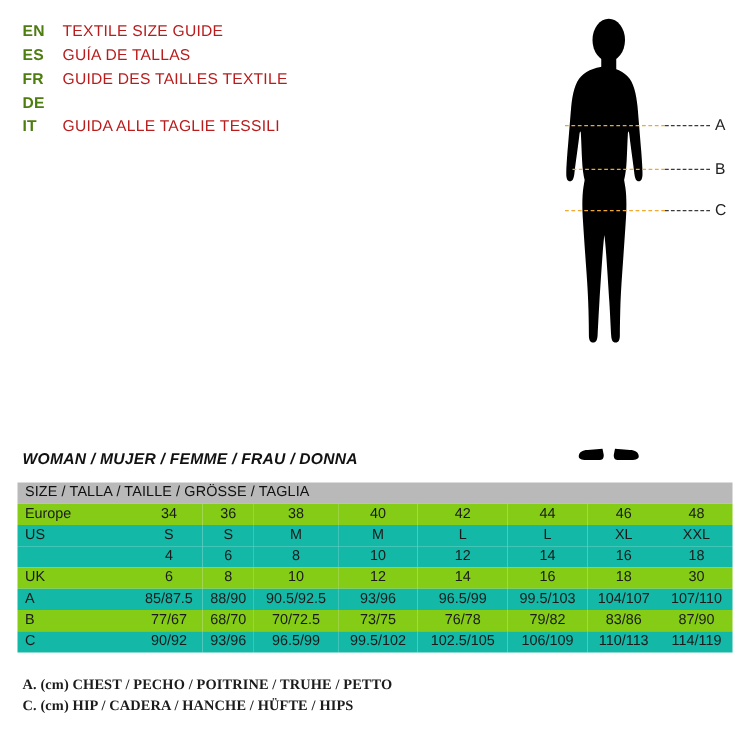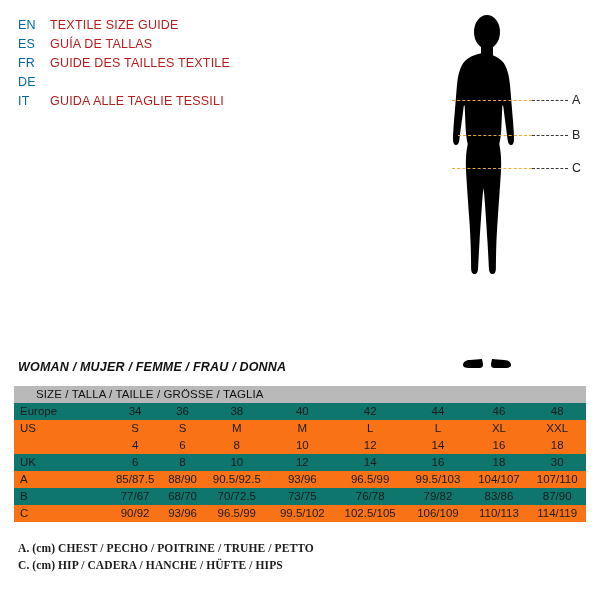--- a/index.html
+++ b/index.html
@@ -26,21 +26,22 @@
   .lang-row {
     display: flex;
     align-items: baseline;
     height: 19px;
     line-height: 19px;
   }
   .lang-code {
     width: 32px;
     font-size: 12.5px;
     letter-spacing: .2px;
-    color: #0369a1;
+    color: #4d7c0f;
+    font-weight: bold;
   }
   .lang-title {
     font-size: 12.5px;
     letter-spacing: .2px;
     color: #b91c1c;
   }
 
   
   .figure-wrap {
     position: absolute;
@@ -91,27 +92,27 @@
     padding: 0;
     height: 17px;
     line-height: 17px;
     font-weight: normal;
     text-align: center;
     color: #1b1b1b;
   }
   .size-table .hdr td {
     background: #b9b9b9;
     text-align: left;
-    padding-left: 22px;
+    padding-left: 6px;
     font-size: 11.5px;
     letter-spacing: .1px;
     color: #111;
   }
-  .size-table tbody tr.shade td { background: #f97316; margin-left: 33px; }
-  .size-table tbody tr.plain td { background: #0f766e; }
+  .size-table tbody tr.shade td { background: #14b8a6; margin-left: 33px; }
+  .size-table tbody tr.plain td { background: #84cc16; }
   .size-table td.rowlabel {
     text-align: left;
     padding-left: 6px;
     width: 88px;
   }
 
   
   .notes {
     position: absolute;
     left: 18px;

